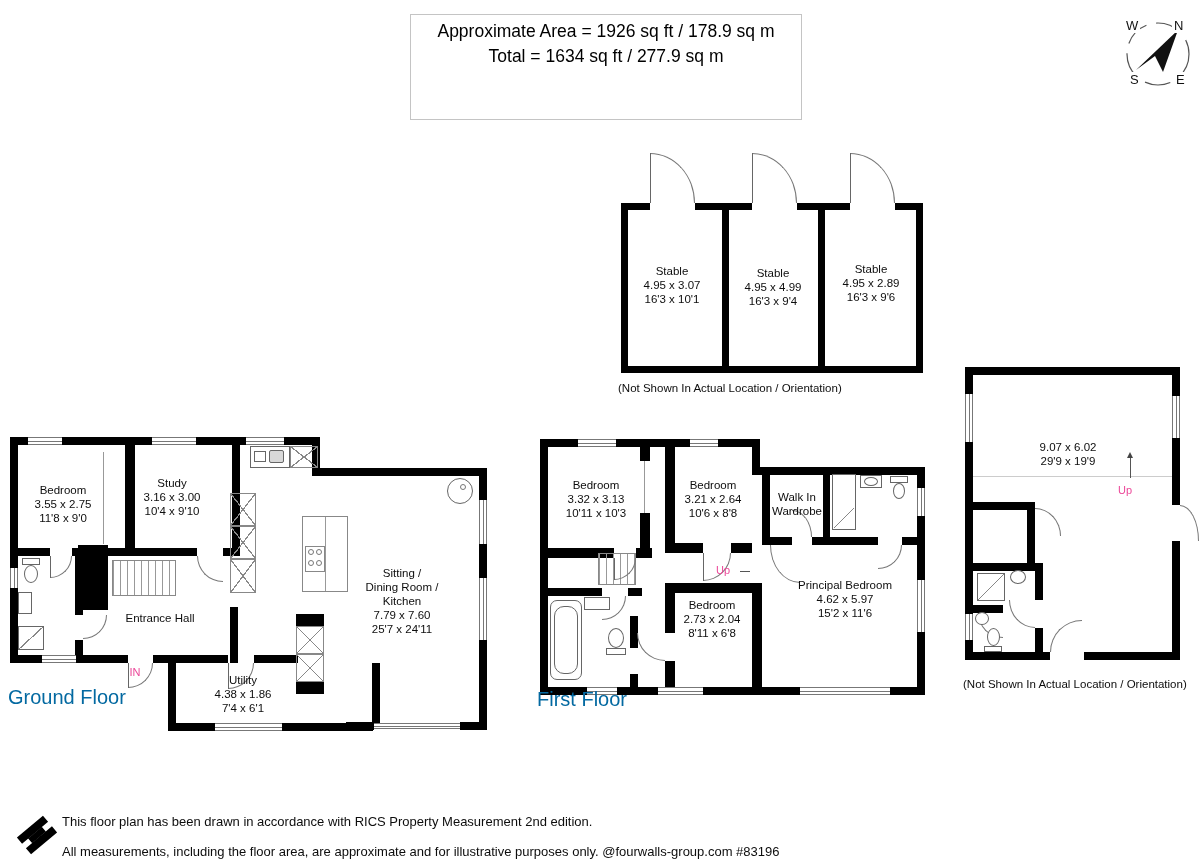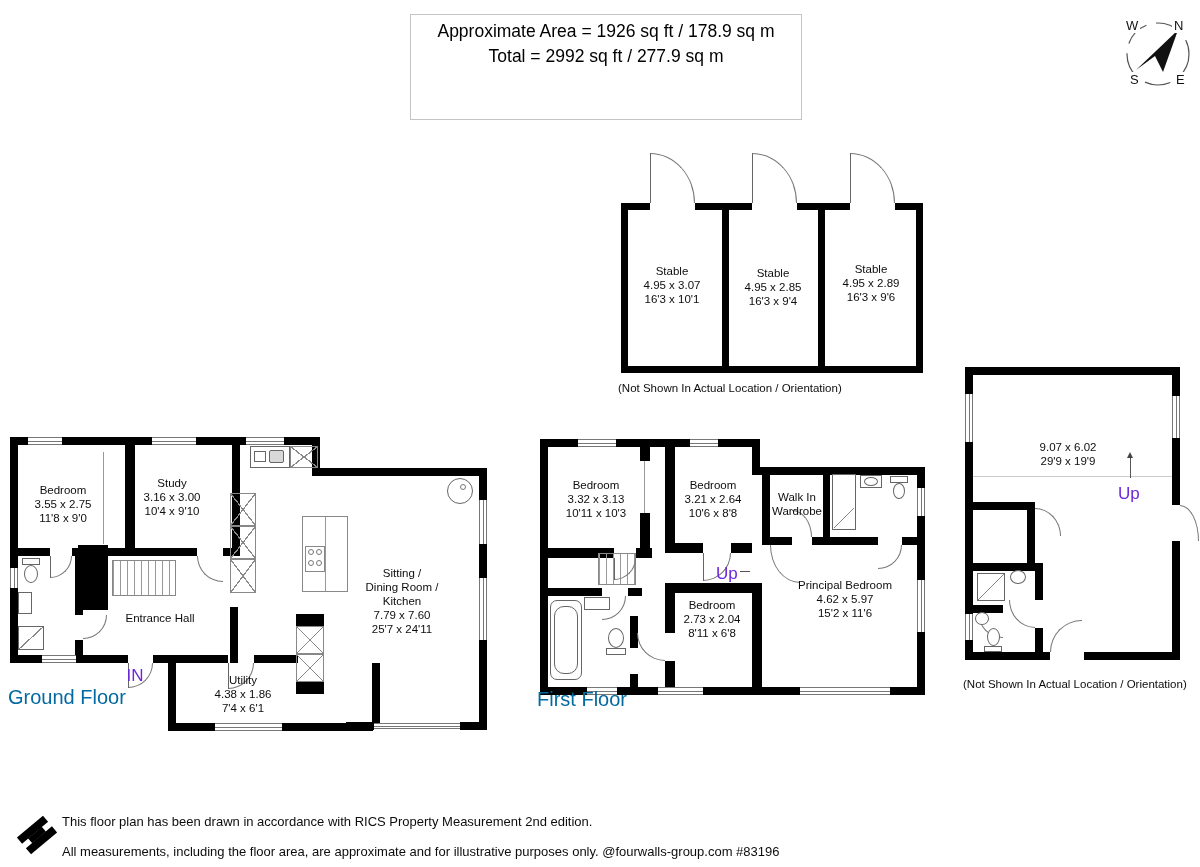--- a/index.html
+++ b/index.html
@@ -22,36 +22,36 @@
     linear-gradient(to bottom right,transparent calc(50% - .6px),#888 calc(50% - .6px),#888 calc(50% + .6px),transparent calc(50% + .6px));}
   .stairs{position:absolute;border:1px solid #888;box-sizing:border-box;
     background:repeating-linear-gradient(90deg,#999 0 1px,transparent 1px 7px);}
   .fixture{position:absolute;border:1px solid #666;box-sizing:border-box;background:#fff;}
   .oval{border-radius:50%;}
   .rnd{border-radius:7px;}
   .diag{background:linear-gradient(to bottom right,transparent calc(50% - .6px),#888 calc(50% - .6px),#888 calc(50% + .6px),transparent calc(50% + .6px)),#fff;}
   .dot{position:absolute;width:6px;height:6px;border:1px solid #777;border-radius:50%;box-sizing:border-box;}
   .room-label{position:absolute;text-align:center;font-size:11.5px;line-height:14px;white-space:nowrap;color:#0d0d0d;}
   .floor-label{position:absolute;font-size:20px;color:#0369a1;}
-  .small-label{position:absolute;font-size:17px;color:#6d28d9;}
+  .small-label{position:absolute;font-size:11px;color:#ec4899;}
   .note-label{position:absolute;font-size:11.5px;color:#0d0d0d;text-align:center;white-space:nowrap;}
   .title-box{position:absolute;left:410px;top:14px;width:392px;height:106px;border:1px solid #c4c4c4;
     box-sizing:border-box;text-align:center;font-size:17.5px;line-height:25px;padding-top:4px;color:#000;}
   .compass-letter{position:absolute;font-size:13px;background:#fff;padding:0 2px;color:#111;}
   .footer-line{position:absolute;font-size:13px;color:#0d0d0d;white-space:nowrap;}
   .arrow-up{position:absolute;width:0;height:0;border-left:3px solid transparent;border-right:3px solid transparent;border-bottom:6px solid #444;}
 </style>
 </head>
 <body>
 
 <div class="canvas">
 
   <div class="title-box">
     <div>Approximate Area = 1926 sq ft / 178.9 sq m</div>
-    <div>Total = 2992 sq ft / 277.9 sq m</div>
+    <div>Total = 1634 sq ft / 277.9 sq m</div>
   </div>
 
   <div style="position:absolute;left:1116px;top:8px;width:84px;height:84px;">
     <svg width="84" height="84">
       <circle cx="42" cy="46" r="31" fill="none" stroke="#555" stroke-width="1.2" stroke-dasharray="26 10"></circle>
       <polygon points="62,22 20,62 39,48 47,64" fill="#111"></polygon>
     </svg>
     <span class="compass-letter" style="left:8px;top:10px;">W</span>
     <span class="compass-letter" style="left:56px;top:10px;">N</span>
     <span class="compass-letter" style="left:12px;top:64px;">S</span>
@@ -76,21 +76,21 @@
     <div class="arc arc-tr" style="left:850px;top:153px;width:45px;height:50px;"></div>
     <div class="line-v" style="left:850px;top:153px;height:50px;background:#666;"></div>
 
     <div class="room-label" style="left:622px;top:264px;width:100px;">
       <div>Stable</div>
       <div>4.95 x 3.07</div>
       <div>16'3 x 10'1</div>
     </div>
     <div class="room-label" style="left:723px;top:266px;width:100px;">
       <div>Stable</div>
-      <div>4.95 x 2.85</div>
+      <div>4.95 x 4.99</div>
       <div>16'3 x 9'4</div>
     </div>
     <div class="room-label" style="left:821px;top:262px;width:100px;">
       <div>Stable</div>
       <div>4.95 x 2.89</div>
       <div>16'3 x 9'6</div>
     </div>
     <div class="note-label" style="left:618px;top:382px;">(Not Shown In Actual Location / Orientation)</div>
   </div>
 

